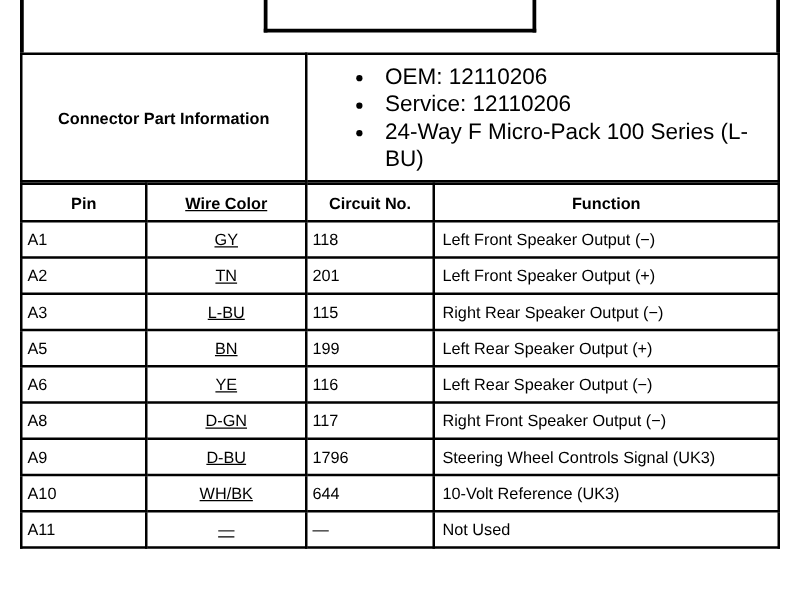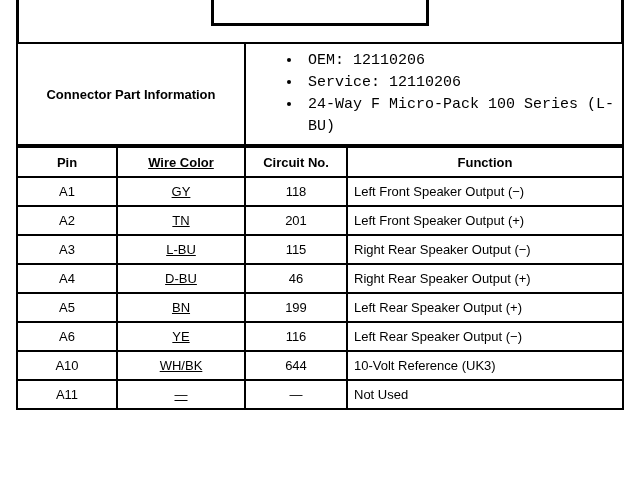--- a/index.html
+++ b/index.html
@@ -75,36 +75,35 @@
   }
   .cpi-list {
     padding: 6px 0 6px 0 !important;
   }
   .cpi-list ul {
     margin: 0;
     padding: 0 0 0 56px;
     list-style: disc;
   }
   .cpi-list li {
-    font-size: 15px;
+    font-size: 18px;
     line-height: 22px;
     padding-left: 6px;
-    font-family: Liberation Mono, monospace;
   }
 
   
   .hdr td {
     font-weight: bold;
     text-align: center;
     font-size: 13.5px;
     height: 22px;
   }
-  .c-pin   { width: 90px;  text-align: center; }
+  .c-pin   { width: 90px;  text-align: left; }
   .c-wire  { width: 118px; text-align: center; text-decoration: underline; }
-  .c-ckt   { width: 92px;  text-align: center; }
+  .c-ckt   { width: 92px;  text-align: left; }
   .c-func  { text-align: left; padding-left: 6px !important; }
   .hdr .c-func { padding-left: 4px !important; }
   .row td { height: 21px; }
 </style>
 </head>
 <body>
 
 <div class="page">
 
   <div class="connector-strip">
@@ -153,38 +152,44 @@
         <td class="c-ckt">201</td>
         <td class="c-func">Left Front Speaker Output (+)</td>
       </tr>
       <tr class="row">
         <td class="c-pin">A3</td>
         <td class="c-wire">L-BU</td>
         <td class="c-ckt">115</td>
         <td class="c-func">Right Rear Speaker Output (−)</td>
       </tr>
       <tr class="row">
-        <td class="c-pin">A4</td>
-        <td class="c-wire">D-BU</td>
-        <td class="c-ckt">46</td>
-        <td class="c-func">Right Rear Speaker Output (+)</td>
-      </tr>
-      <tr class="row">
         <td class="c-pin">A5</td>
         <td class="c-wire">BN</td>
         <td class="c-ckt">199</td>
         <td class="c-func">Left Rear Speaker Output (+)</td>
       </tr>
       <tr class="row">
         <td class="c-pin">A6</td>
         <td class="c-wire">YE</td>
         <td class="c-ckt">116</td>
         <td class="c-func">Left Rear Speaker Output (−)</td>
       </tr>
       <tr class="row">
+        <td class="c-pin">A8</td>
+        <td class="c-wire">D-GN</td>
+        <td class="c-ckt">117</td>
+        <td class="c-func">Right Front Speaker Output (−)</td>
+      </tr>
+      <tr class="row">
+        <td class="c-pin">A9</td>
+        <td class="c-wire">D-BU</td>
+        <td class="c-ckt">1796</td>
+        <td class="c-func">Steering Wheel Controls Signal (UK3)</td>
+      </tr>
+      <tr class="row">
         <td class="c-pin">A10</td>
         <td class="c-wire">WH/BK</td>
         <td class="c-ckt">644</td>
         <td class="c-func">10-Volt Reference (UK3)</td>
       </tr>
       <tr class="row">
         <td class="c-pin">A11</td>
         <td class="c-wire">—</td>
         <td class="c-ckt">—</td>
         <td class="c-func">Not Used</td>

